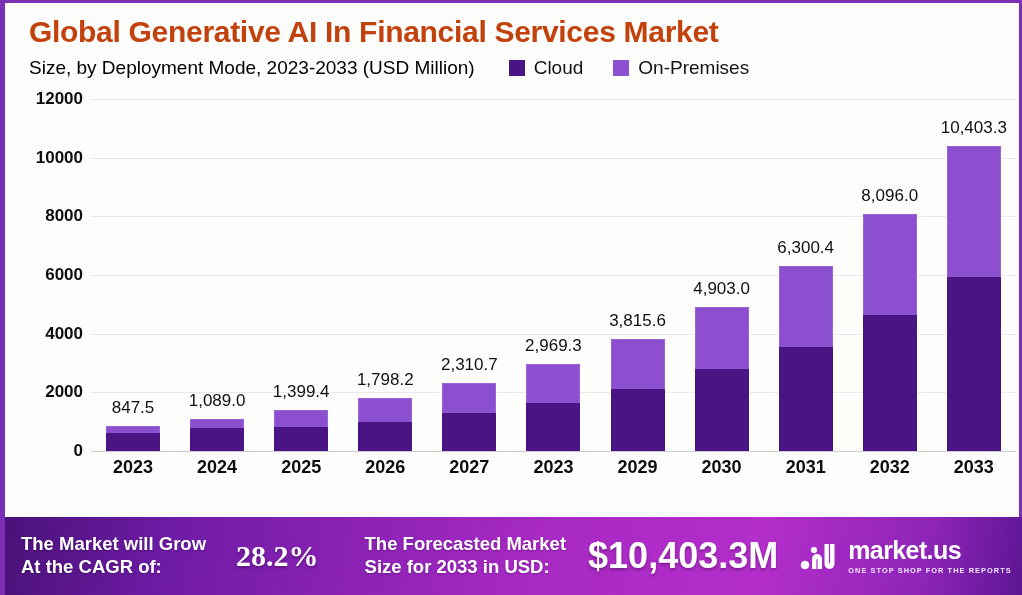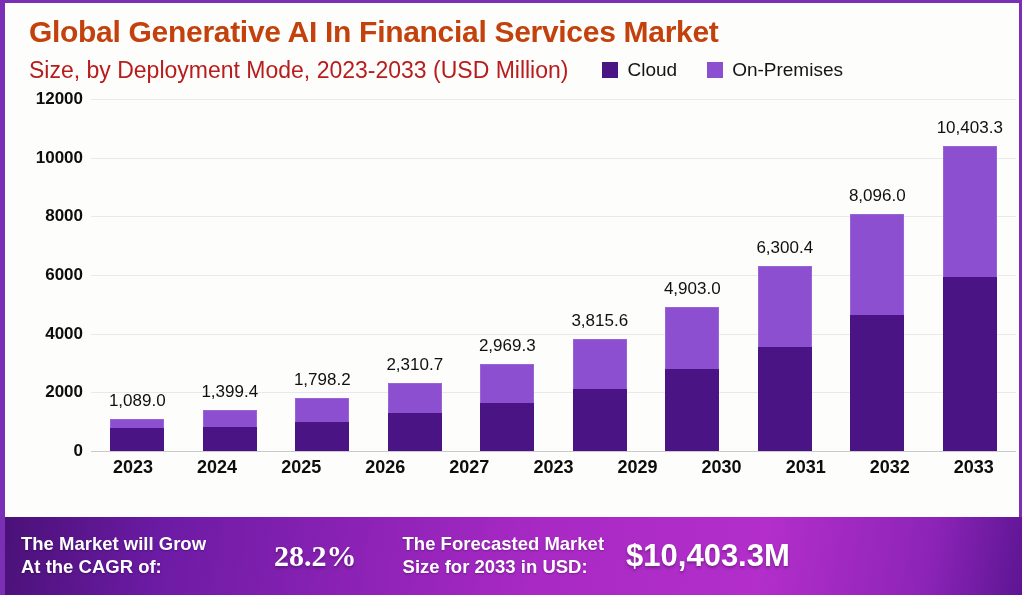--- a/index.html
+++ b/index.html
@@ -20,21 +20,21 @@
   .title {
     font-size:30px; font-weight:bold; color:#c2410c;
     letter-spacing:-0.3px; line-height:1.15;
     white-space:nowrap;
   }
   .subrow {
     display:flex; align-items:center; gap:0px;
     margin-top:7px;
   }
   .subtitle {
-    font-size:23px; color:#b91c1c; white-space:nowrap;
+    font-size:19px; color:#000000; white-space:nowrap;
   }
   .legend { display:flex; align-items:center; margin-left:34px; gap:30px; }
   .legend-item { display:flex; align-items:center; gap:9px; }
   .swatch { width:16px; height:16px; display:block; }
   .legend-label { font-size:19px; color:#141414; white-space:nowrap; }
   
   .plot {
     position:absolute; left:0; top:96px;
     width:1019px; height:416px;
   }
@@ -81,33 +81,33 @@
     width:74px; text-align:center;
     font-size:18px; font-weight:bold; color:#0d0d0d;
   }
   
   .footer {
     position:absolute; left:0; bottom:0; width:1019px; height:78px;
     background:linear-gradient(100deg,#4a1178 0%,#6d1ba5 16%,#a829c4 52%,#b32ecb 74%,#8d24b8 90%,#5c1592 100%);
     display:flex; align-items:center;
   }
   .fgroup { display:flex; align-items:center; }
-  .f1 { margin-left:16px;gap:38px; }
+  .f1 { margin-left:16px; }
   .ftext {
     color:#ffffff; font-size:18.5px; font-weight:bold;
     line-height:1.22; white-space:nowrap;
     text-shadow:0 1px 2px rgba(0,0,0,.28);
   }
   .fbig {
     color:#ffffff; font-weight:bold; white-space:nowrap;
     text-shadow:0 2px 3px rgba(0,0,0,.3);
   }
   .cagr { font-size:30px; margin-left:30px;font-family:Liberation Serif, serif; }
   .f2 { margin-left:46px; }
-  .fcast { font-size:31px; margin-left:22px; }
+  .fcast { font-size:36px; margin-left:22px; }
   .logo {
     display:flex; align-items:center; gap:8px;
     margin-left:22px;
   }
   .logomark { width:40px; height:30px; display:block; }
   .logotext { display:flex; flex-direction:column; align-items:flex-start; }
   .logoname {
     color:#fff; font-size:25px; font-weight:bold; letter-spacing:-0.6px;
     line-height:1; white-space:nowrap;
   }
@@ -151,20 +151,27 @@
     <div class="grid" id="grid">
         <div class="gridline base" style="top: 352px;"></div>
         <div class="gridline" style="top: 293.333px;"></div>
         <div class="gridline" style="top: 234.667px;"></div>
         <div class="gridline" style="top: 176px;"></div>
         <div class="gridline" style="top: 117.333px;"></div>
         <div class="gridline" style="top: 58.6667px;"></div>
         <div class="gridline" style="top: 0px;"></div>
       </div>
     <div class="bars" id="bars">
+        <div class="barcol">
+          <div class="bar" style="height: 24.86px;">
+            <div class="seg onprem" style="height: 6.67333px; background: rgb(139, 79, 208);"></div>
+            <div class="seg cloud" style="height: 18.1867px; background: rgb(74, 20, 133);"></div>
+          </div>
+          <div class="vlabel" style="bottom: 32.86px;">847.5</div>
+        </div>
         <div class="barcol">
           <div class="bar" style="height: 31.944px;">
             <div class="seg onprem" style="height: 9.064px; background: rgb(139, 79, 208);"></div>
             <div class="seg cloud" style="height: 22.88px; background: rgb(74, 20, 133);"></div>
           </div>
           <div class="vlabel" style="bottom: 39.944px;">1,089.0</div>
         </div>
         <div class="barcol">
           <div class="bar" style="height: 41.0491px;">
             <div class="seg onprem" style="height: 16.7024px; background: rgb(139, 79, 208);"></div>
@@ -252,14 +259,26 @@
       </div>
       <div class="fbig cagr">28.2%</div>
     </div>
     <div class="fgroup f2">
       <div>
         <div class="ftext">The Forecasted Market</div>
         <div class="ftext">Size for 2033 in USD:</div>
       </div>
       <div class="fbig fcast">$10,403.3M</div>
     </div>
+    <div class="logo">
+      <svg class="logomark" viewBox="0 0 40 30">
+        <circle cx="5" cy="24" r="4.3" fill="#fff"></circle>
+        <path d="M12 28 L12 18 A5 5 0 0 1 22 18 L22 28 L17.6 28 L17.6 18.4 A0.8 0.8 0 0 0 16.4 18.4 L16.4 28 Z" fill="#fff"></path>
+        <path d="M24.5 3 L28.9 3 L28.9 22 A0.8 0.8 0 0 0 30.1 22 L30.1 3 L34.5 3 L34.5 23 A5 5 0 0 1 24.5 23 Z" fill="#fff"></path>
+        <circle cx="14" cy="9" r="3.1" fill="#fff"></circle>
+      </svg>
+      <div class="logotext">
+        <div class="logoname">market.us</div>
+        <div class="logotag">ONE STOP SHOP FOR THE REPORTS</div>
+      </div>
+    </div>
   </div>
 </div>
 
 </body></html>

